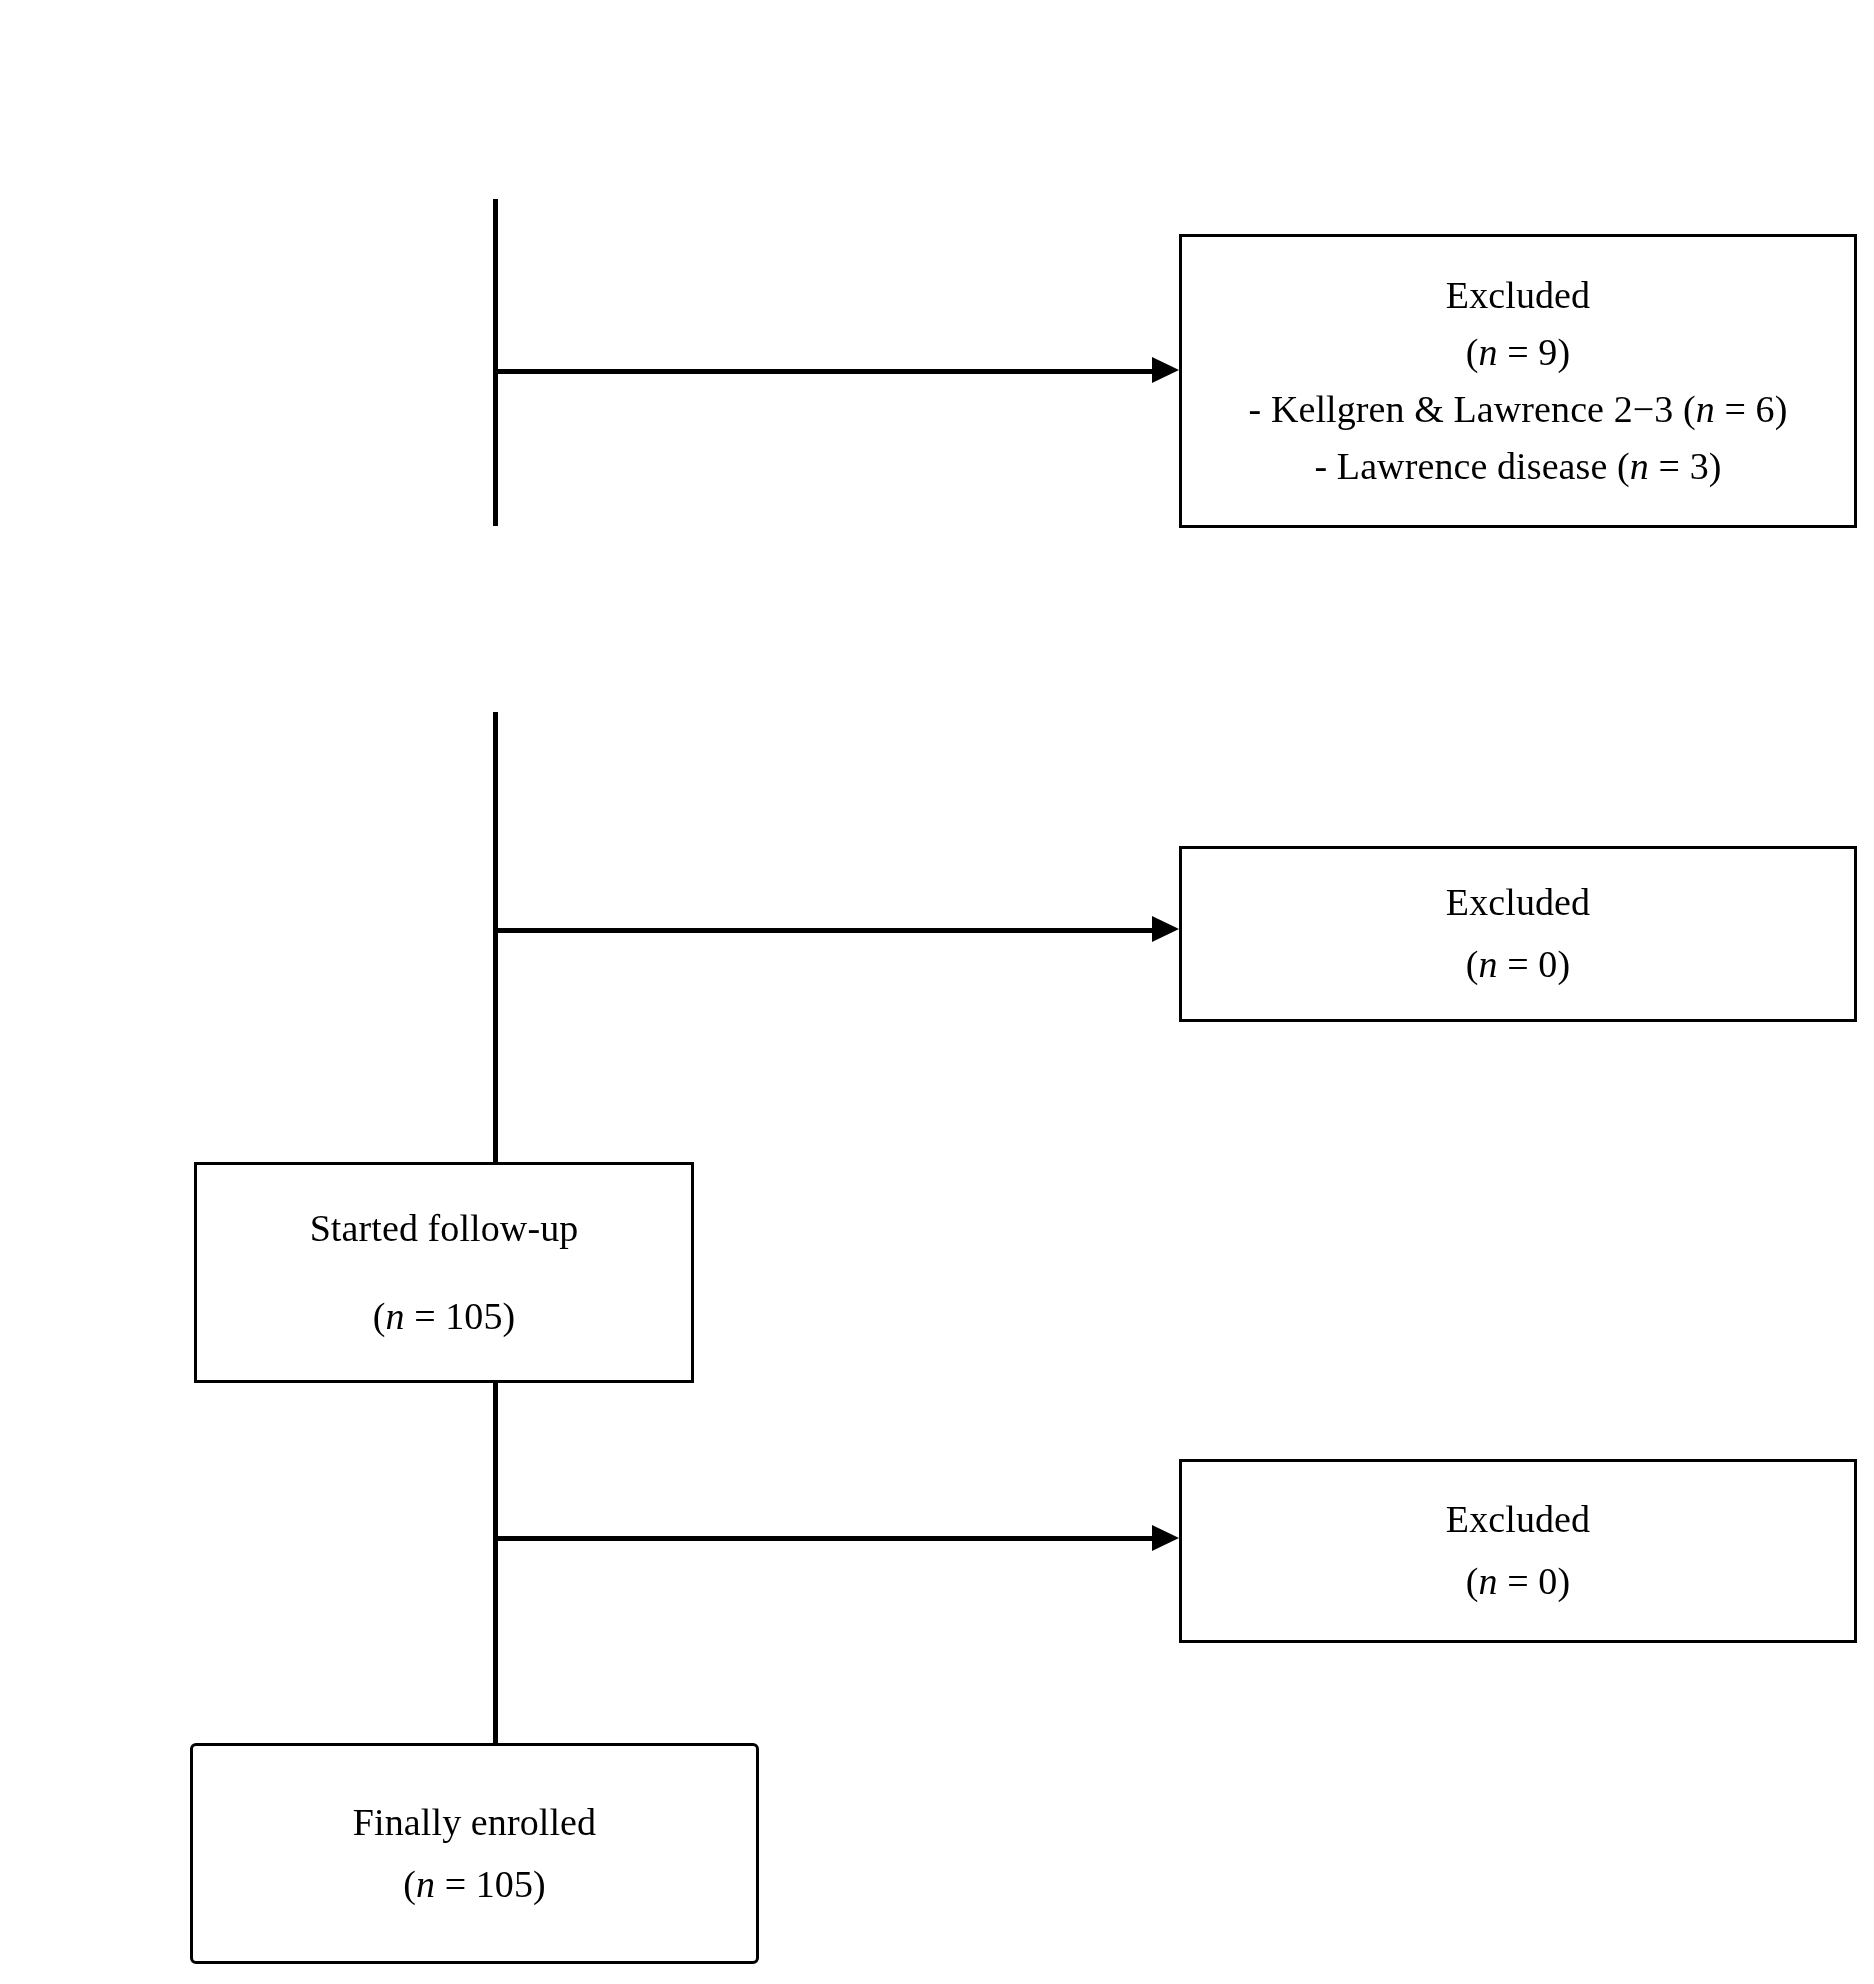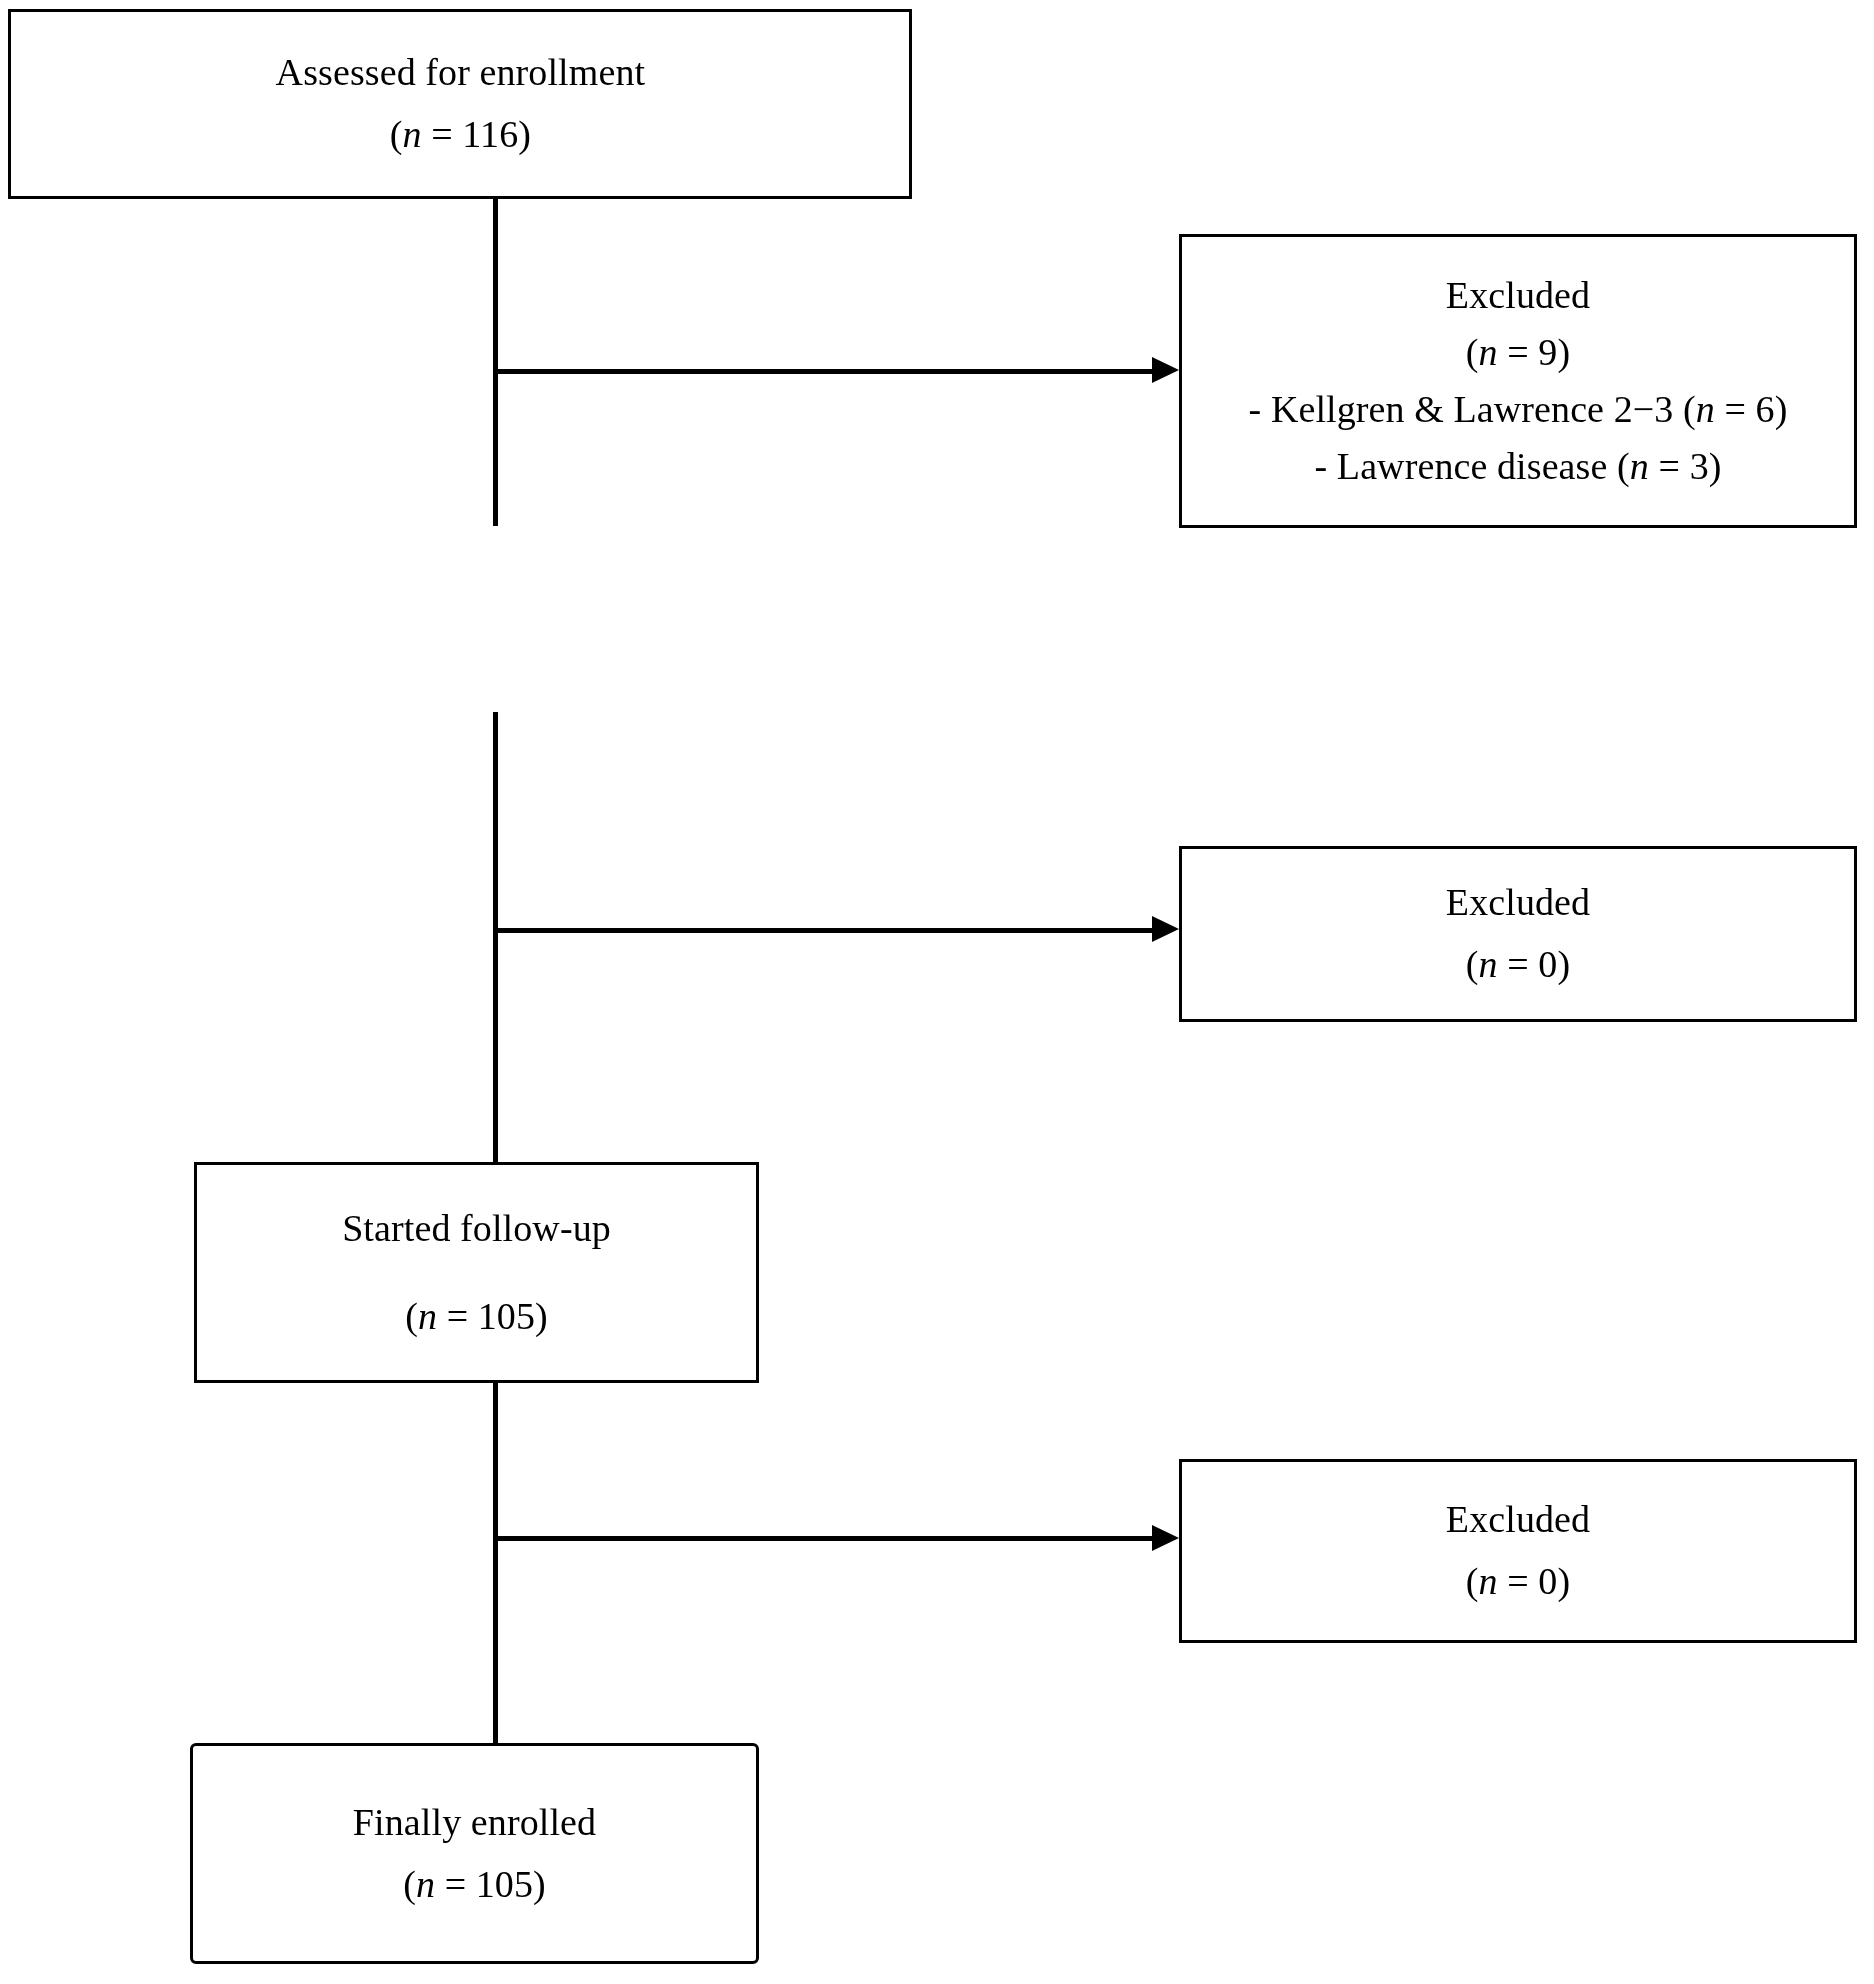--- a/index.html
+++ b/index.html
@@ -77,39 +77,35 @@
 
   <div class="hline" style="left:493px; top:369px; width:660px;"></div>
   <div class="arrowhead" style="left:1152px; top:357px;"></div>
 
   <div class="hline" style="left:493px; top:928px; width:660px;"></div>
   <div class="arrowhead" style="left:1152px; top:916px;"></div>
 
   <div class="hline" style="left:493px; top:1536px; width:660px;"></div>
   <div class="arrowhead" style="left:1152px; top:1525px;"></div>
 
-  <div class="node" style="left:8.4px; top:9px; width:904px; height:190px;">
-    <span class="line">Assessed for enrollment</span>
-    <span class="line"><span>(</span><span class="it">n</span><span> = 116)</span></span>
-  </div>
 
   <div class="node" style="left:1179px; top:234px; width:678px; height:294px;">
     <span class="line tight">Excluded</span>
     <span class="line tight"><span>(</span><span class="it">n</span><span> = 9)</span></span>
     <span class="line tight"><span>- Kellgren &amp; Lawrence 2−3 (</span><span class="it">n</span><span> = 6)</span></span>
     <span class="line tight"><span>- Lawrence disease (</span><span class="it">n</span><span> = 3)</span></span>
   </div>
 
 
   <div class="node" style="left:1179px; top:846px; width:678px; height:176px;">
     <span class="line">Excluded</span>
     <span class="line"><span>(</span><span class="it">n</span><span> = 0)</span></span>
   </div>
 
-  <div class="node" style="left:194px; top:1162px; width:565px; height:221px;gap:26px;">
+  <div class="node" style="left:194px; top:1162px; width:500px; height:221px;gap:26px;">
     <span class="line">Started follow-up</span>
     <span class="line"><span>(</span><span class="it">n</span><span> = 105)</span></span>
   </div>
 
   <div class="node" style="left:1179px; top:1459px; width:678px; height:184px;">
     <span class="line">Excluded</span>
     <span class="line"><span>(</span><span class="it">n</span><span> = 0)</span></span>
   </div>
 
   <div class="node" style="left:190px; top:1743px; width:569px; height:221px;border-radius:6px;">

